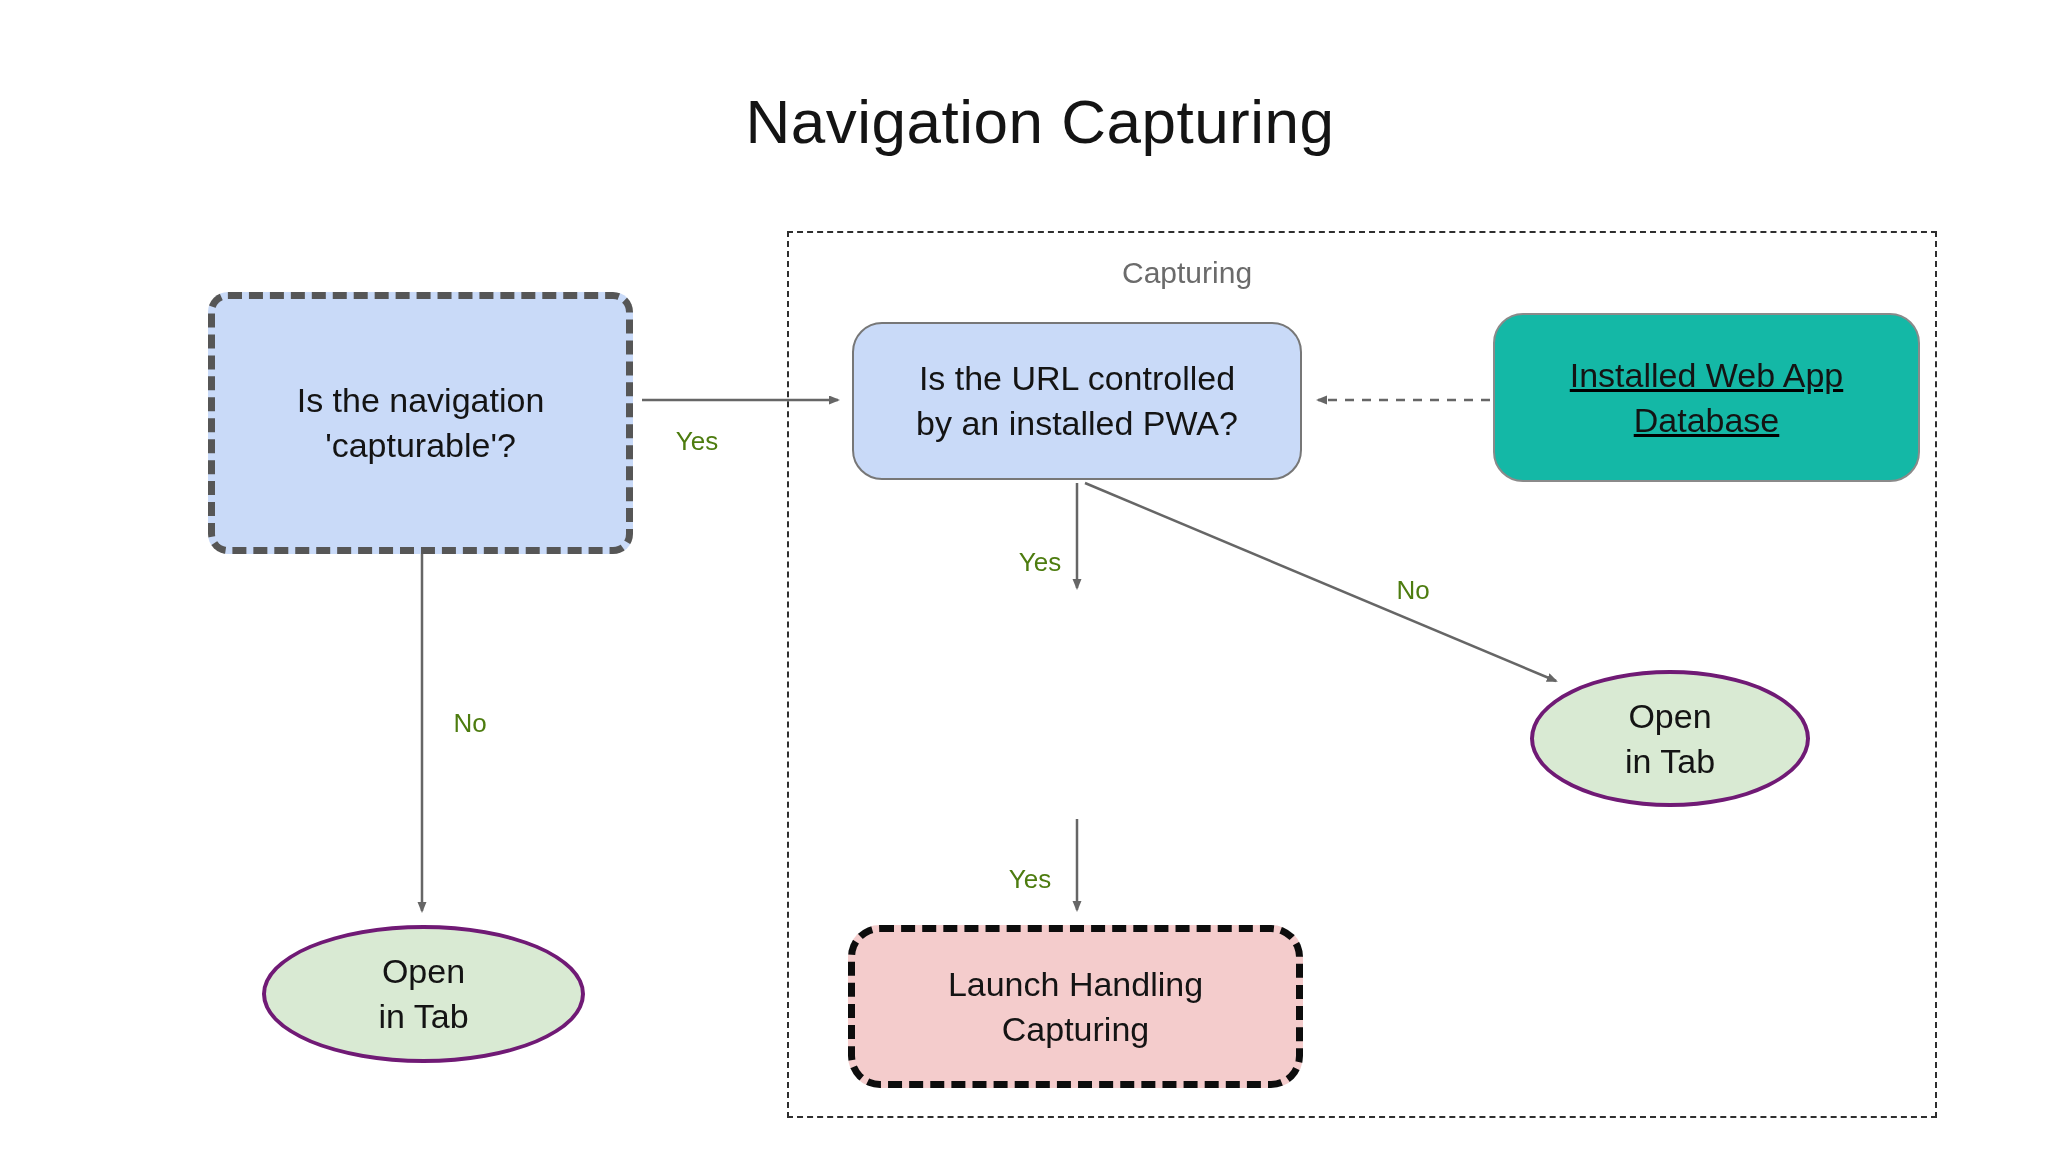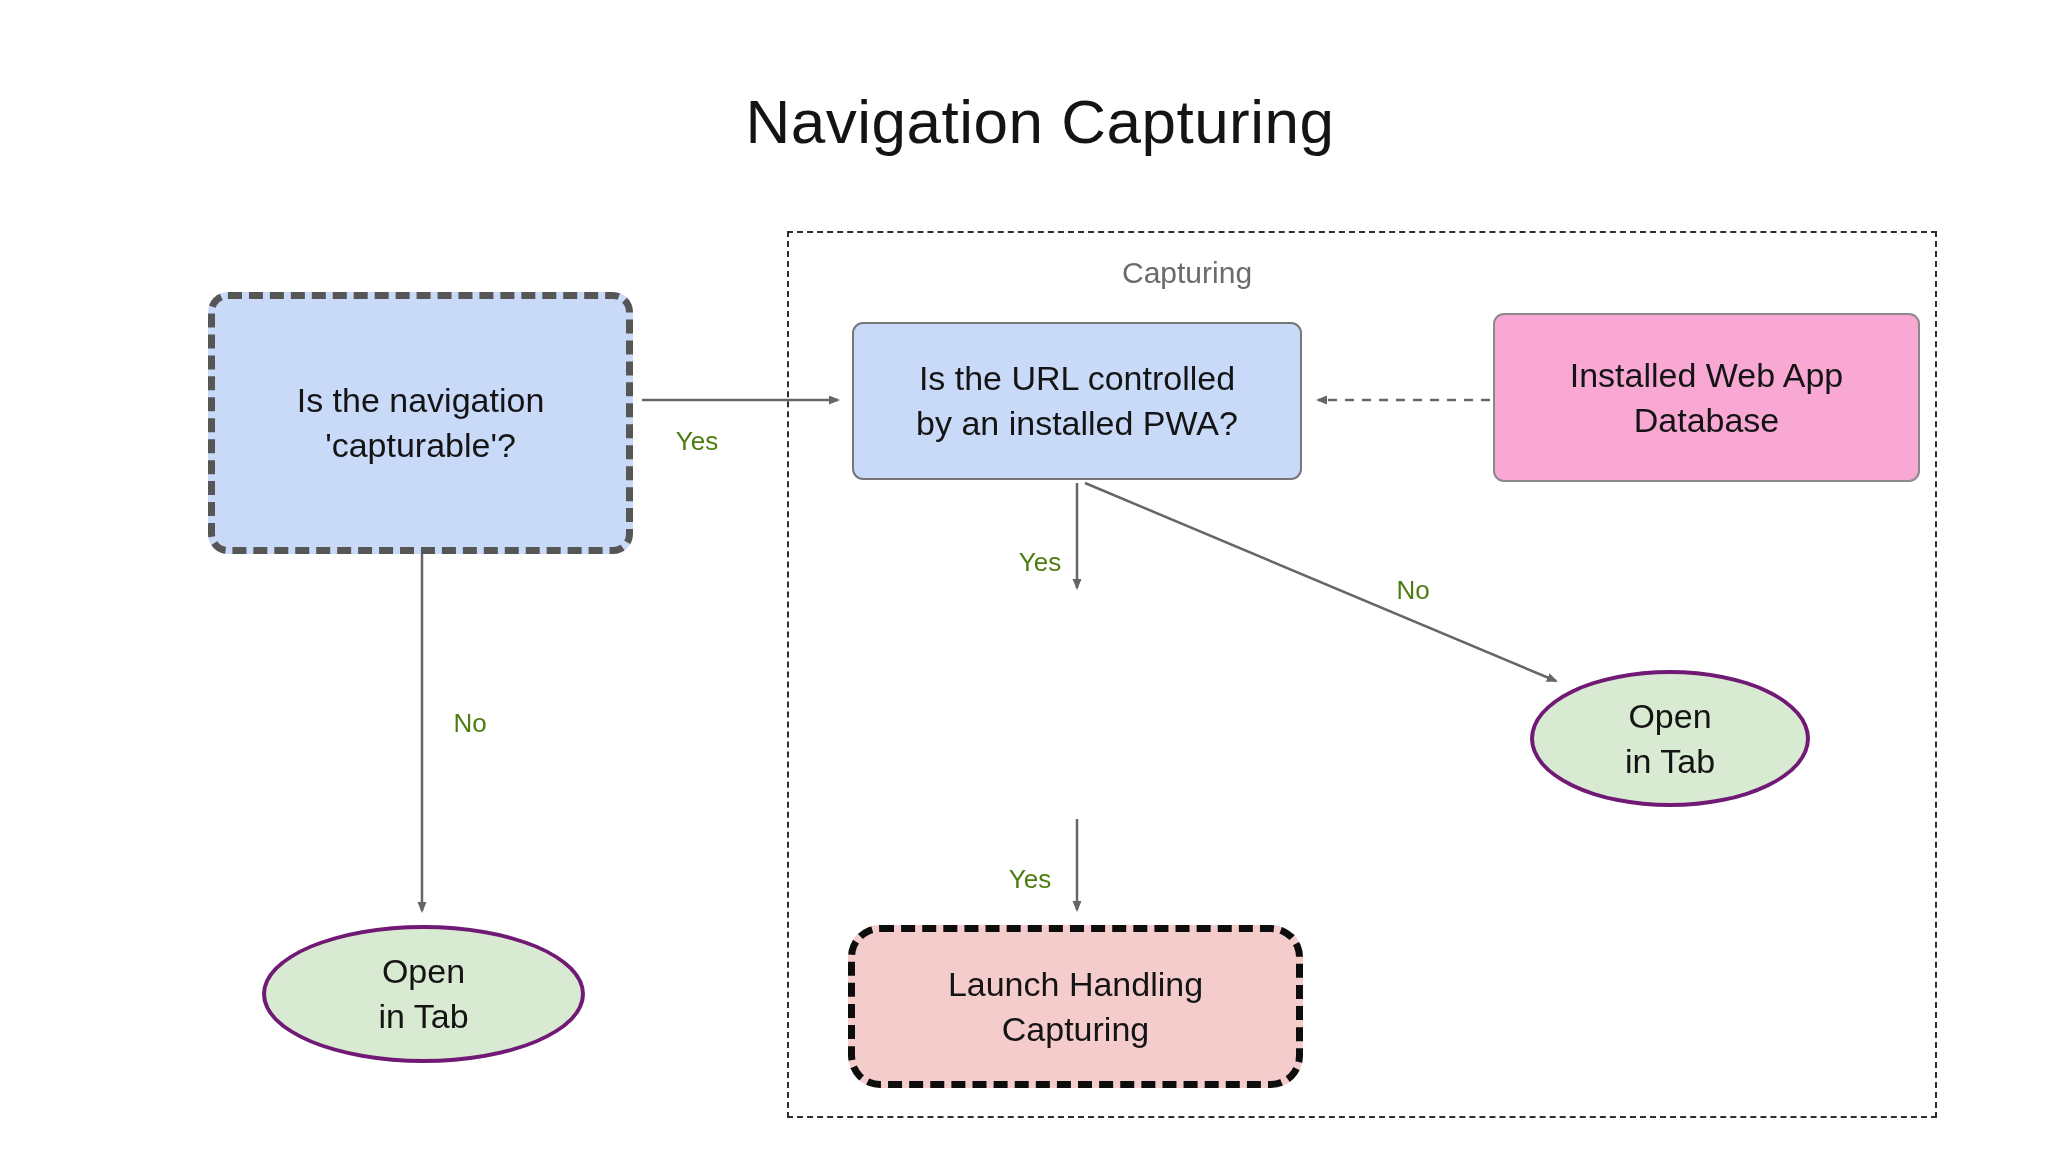--- a/index.html
+++ b/index.html
@@ -46,21 +46,21 @@
     align-items: center;
     justify-content: center;
     text-align: center;
   }
   .node-label {
     font-size: 34px;
     line-height: 1.32;
     color: #141414;
     white-space: pre-line;
   }
-  .rect { border-radius: 11px; }
+  .rect { border-radius: 30px; }
   .blue-dashed {
     left: 208px; top: 292px; width: 425px; height: 262px;
     border: 7px dashed #565656; border-radius: 20px;
   }
   .url-box {
     left: 852px; top: 322px; width: 450px; height: 158px;
     border: 2px solid #777777;
   }
   .db-box {
     left: 1493px; top: 313px; width: 427px; height: 169px;
@@ -129,21 +129,21 @@
   <div class="node blue-dashed" style="background-color: rgb(201, 218, 248);">
     <span class="node-label">Is the navigation
 'capturable'?</span>
   </div>
 
   <div class="node rect url-box" style="background-color: rgb(201, 218, 248);">
     <span class="node-label">Is the URL controlled
 by an installed PWA?</span>
   </div>
 
-  <div class="node rect db-box" style="background-color: #f9a8d4;">
+  <div class="node rect db-box" style="background-color: #14b8a6; text-decoration: underline;">
     <span class="node-label">Installed Web App
 Database</span>
   </div>
 
 
   <div class="node ellipse ellipse-right" style="background-color: rgb(217, 234, 211);">
     <span class="node-label">Open
 in Tab</span>
   </div>
 

